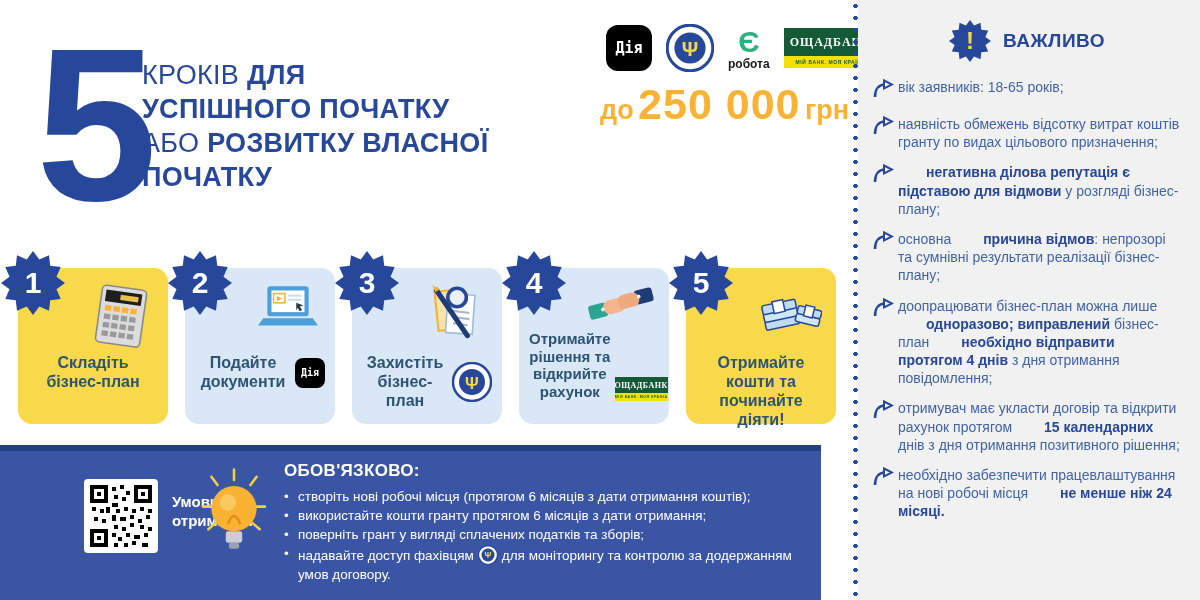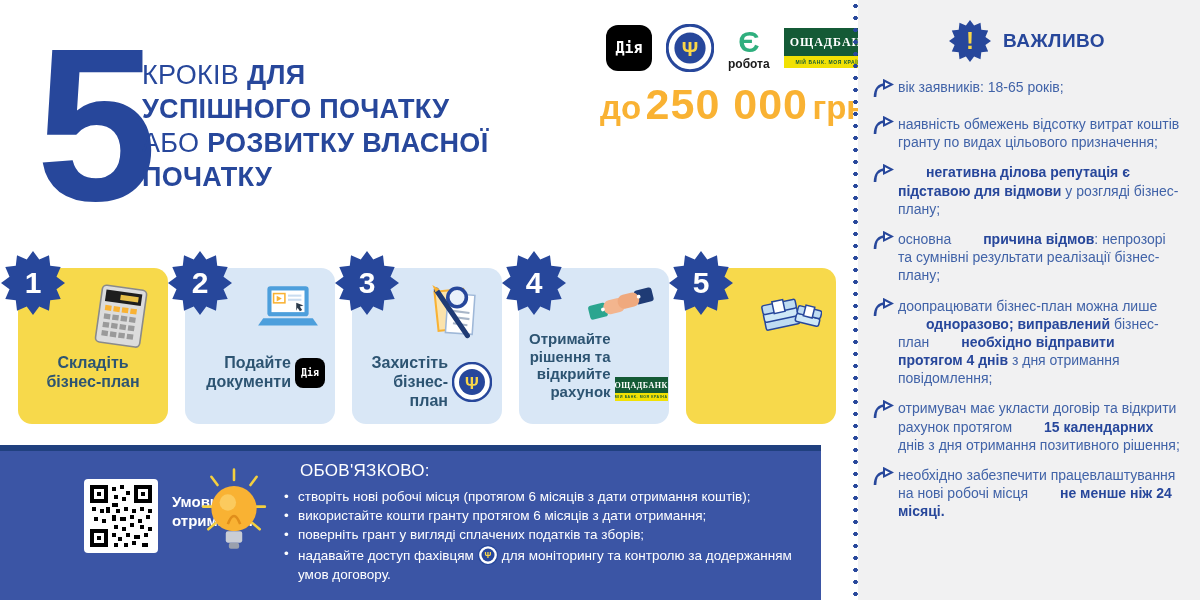--- a/index.html
+++ b/index.html
@@ -26,54 +26,54 @@
   .oschad .o-name { background:#145A36; color:#fff; font-family:"Liberation Serif","DejaVu Serif",serif;
                     font-size:12px; font-weight:700; text-align:center; letter-spacing:1px; padding:7px 0 6px; }
   .oschad .o-tag { background:#F1E104; color:#145A36; font-size:5px; font-weight:700;
                    text-align:center; letter-spacing:.6px; padding:3px 0; }
   .oschad.mini { width:64px; }
   .oschad.mini .o-name { font-size:8px; padding:4px 0 3px; letter-spacing:.5px; }
   .oschad.mini .o-tag { font-size:3.5px; padding:2px 0; }
 
   .amount { position:absolute; left:600px; top:80px; width:240px; text-align:center;
             color:#F9B233; white-space:nowrap; }
-  .amount .pre, .amount .suf { font-size:33px; font-weight:700; }
+  .amount .pre, .amount .suf { font-size:27px; font-weight:700; }
   .amount .val { font-size:43px; font-weight:700; letter-spacing:1px; }
 
   
   .steps { position:absolute; left:18px; top:268px; display:flex; gap:17px; }
   .card { position:relative; width:150px; height:156px; border-radius:14px; padding:14px 10px 12px; }
   .card.yellow { background:#F7D94B; }
   .card.blue { background:#D9E7F6; }
   .badge { position:absolute; top:-17px; left:-17px; width:64px; height:64px; }
   .badge svg { position:absolute; inset:0; }
   .badge .num { position:absolute; inset:0; display:flex; align-items:center; justify-content:center;
                 color:#fff; font-size:30px; font-weight:700; }
   .card-icon { height:72px; display:flex; justify-content:flex-end; align-items:flex-start; padding-right:4px; }
   .card-label { color:#2D5472; font-size:16px; font-weight:600; line-height:1.18; text-align:center; }
   .card-bottom { display:flex; align-items:center; justify-content:space-between; gap:4px; }
-  .card-bottom .card-label { text-align:right; }
+  .card-bottom .card-label { text-align:center; }
   .card-bottom.end { align-items:flex-end; }
   .card4 .card-icon { height:48px; }
   .card4 .card-label { font-size:15px; }
   .mini-diia { width:30px; height:30px; background:#000; border-radius:8px; color:#fff;
                display:flex; align-items:center; justify-content:center; flex-shrink:0;
                font-family:"DejaVu Sans Mono",monospace; font-size:10px; font-weight:700; }
 
   
   .bar { position:absolute; left:0; top:445px; width:821px; height:155px;
          background:#3B55A5; border-top:6px solid #20407F; }
   .qr { position:absolute; left:84px; top:28px; width:74px; height:74px; background:#fff;
         border-radius:4px; padding:4px; }
   .qr svg { width:100%; height:100%; }
   .qr-label { position:absolute; left:172px; top:42px; width:110px; color:#fff;
               font-size:15px; font-weight:700; line-height:1.25; }
   .bulb { position:absolute; left:198px; top:16px; }
   .mandatory { position:absolute; left:284px; top:10px; width:528px; color:#fff; }
-  .mandatory .m-title { font-size:17px; font-weight:400; letter-spacing:.3px; margin-bottom:7px;margin-left:16px; }
+  .mandatory .m-title { font-size:17px; font-weight:700; letter-spacing:.3px; margin-bottom:7px; }
   .mandatory ul { list-style:none; }
   .mandatory li { font-size:13.5px; line-height:1.4; padding-left:14px; position:relative; }
   .mandatory li::before { content:"•"; position:absolute; left:0; top:0; }
   .inline-emblem { display:inline-flex; vertical-align:-5px; margin:0 4px; }
 
   
   .divider { position:absolute; left:853px; top:0; width:5px; height:600px;
              background-image:radial-gradient(circle 2px, #27479B 2px, transparent 2.5px);
              background-size:5px 12px; background-repeat:repeat-y; background-position:center top; }
   .aside { position:absolute; left:858px; top:0; width:342px; height:600px; background:#F1F1F2;
@@ -251,20 +251,21 @@
             <rect x="6" y="20" width="34" height="9" rx="2" fill="#BFDCF2" stroke="#27479B" stroke-width="1.5"></rect>
             <rect x="17" y="18" width="11" height="12" fill="#fff" stroke="#27479B" stroke-width="1.5"></rect>
           </g>
           <g transform="rotate(14 50 36)">
             <rect x="38" y="34" width="24" height="8" rx="2" fill="#CFE8F7" stroke="#27479B" stroke-width="1.5"></rect>
             <rect x="38" y="26" width="24" height="8" rx="2" fill="#BFDCF2" stroke="#27479B" stroke-width="1.5"></rect>
             <rect x="45" y="24" width="9" height="11" fill="#fff" stroke="#27479B" stroke-width="1.5"></rect>
           </g>
         </svg>
       </div>
+      <div class="card-label">Отримайте кошти та починайте діяти!</div>
     </div>
   </div>
 
   <div class="bar">
     <div class="qr">
       <svg viewBox="0 0 33 33" shape-rendering="crispEdges">
         <rect x="0" y="0" width="33" height="33" fill="#fff"></rect>
         <rect x="1" y="1" width="9" height="9" fill="#000"></rect>
           <rect x="3" y="3" width="5" height="5" fill="#fff"></rect>
           <rect x="4.5" y="4.5" width="2" height="2" fill="#000"></rect>

